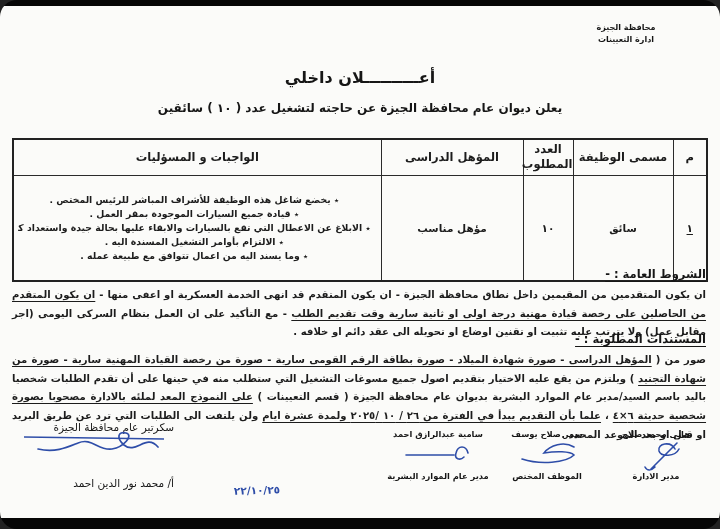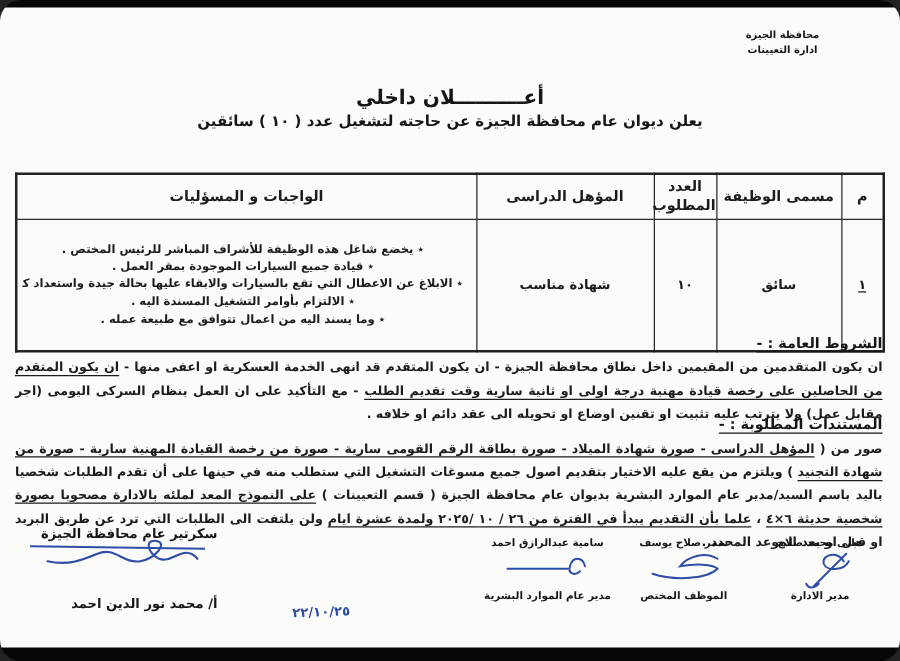--- a/index.html
+++ b/index.html
@@ -23,21 +23,21 @@
     text-align:center; font-size:8px; font-weight:700; line-height:1.55;
     direction:rtl;
   }
 
   
   #main-title {
     top:68px; left:0; width:720px; text-align:center;
     font-size:16px; font-weight:700; direction:rtl; letter-spacing:.5px;
   }
   #sub-title {
-    top:90px; left:0; width:720px; text-align:center;
+    top:101px; left:0; width:720px; text-align:center;
     font-size:12px; font-weight:700; direction:rtl;
   }
 
   
   #jobs-table {
     top:138px; right:12px; width:696px;
     border-collapse:collapse; direction:rtl; table-layout:fixed;
     border:2px solid #222;
   }
   #jobs-table th, #jobs-table td {
@@ -58,21 +58,21 @@
   }
   .sec-par {
     right:14px; left:12px; direction:rtl; font-size:10.1px; font-weight:700;
     line-height:1.85; text-align:justify; color:#1c1c1c;
   }
   .u { text-decoration:underline; text-underline-offset:3px; }
 
   
   #sig-left {
     left:14px; top:421px; width:160px; direction:rtl; 
-    font-size:10.5px; font-weight:700;
+    font-size:10.5px; font-weight:400;
   }
   #sig-left .ink { position:absolute; top:2px; right:6px; pointer-events:none; }
   #sig-left .sig-name { margin-top:44px; }
 
   #sig-right {
     right:12px; top:429px; width:322px; direction:rtl;
     display:flex; flex-direction:row; justify-content:space-between;
   }
   .sig-col { width:104px; text-align:center; font-size:8.3px; font-weight:700; }
   .sig-col .ink-wrap { height:32px; position:relative; }
@@ -111,21 +111,21 @@
         <th class="small-head">العدد المطلوب</th>
         <th>المؤهل الدراسى</th>
         <th>الواجبات و المسؤليات</th>
       </tr>
     </thead>
     <tbody>
       <tr>
         <td><span class="num-underline">١</span></td>
         <td>سائق</td>
         <td>١٠</td>
-        <td>شهادة مناسب</td>
+        <td>مؤهل مناسب</td>
         <td class="duties-cell">
             <div class="duty-line">٭ يخضع شاغل هذه الوظيفة للأشراف المباشر للرئيس المختص .</div>
             <div class="duty-line">٭ قيادة جميع السيارات الموجودة بمقر العمل .</div>
             <div class="duty-line">٭ الابلاغ عن الاعطال التي تقع بالسيارات والابقاء عليها بحالة جيدة واستعداد كامل للتشغيل بصفة دائمة</div>
             <div class="duty-line">٭ الالتزام بأوامر التشغيل المسندة اليه .</div>
             <div class="duty-line">٭ وما يسند اليه من اعمال تتوافق مع طبيعة عمله .</div>
           </td>
       </tr>
     </tbody>
   </table>

